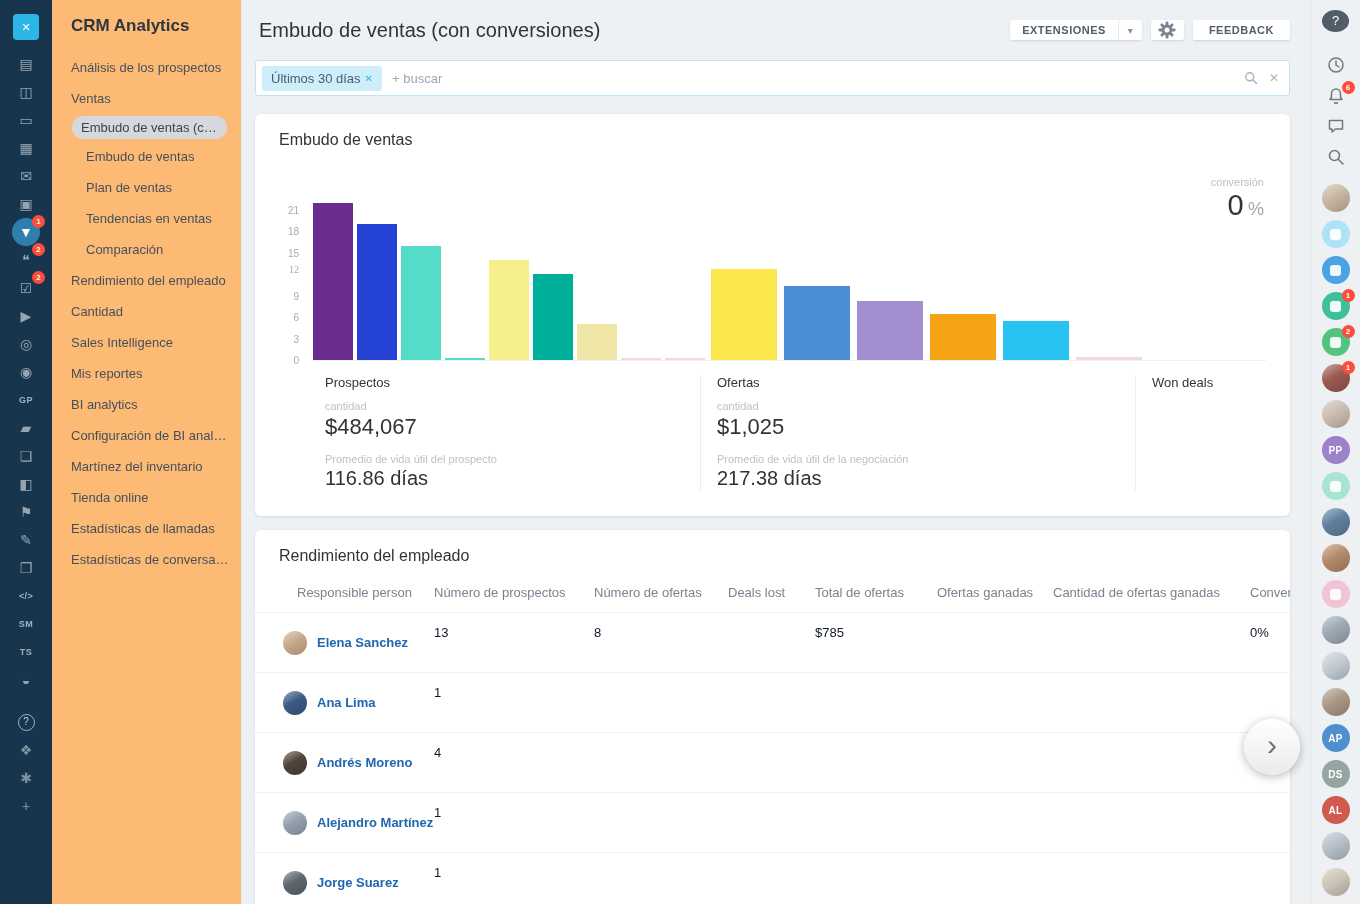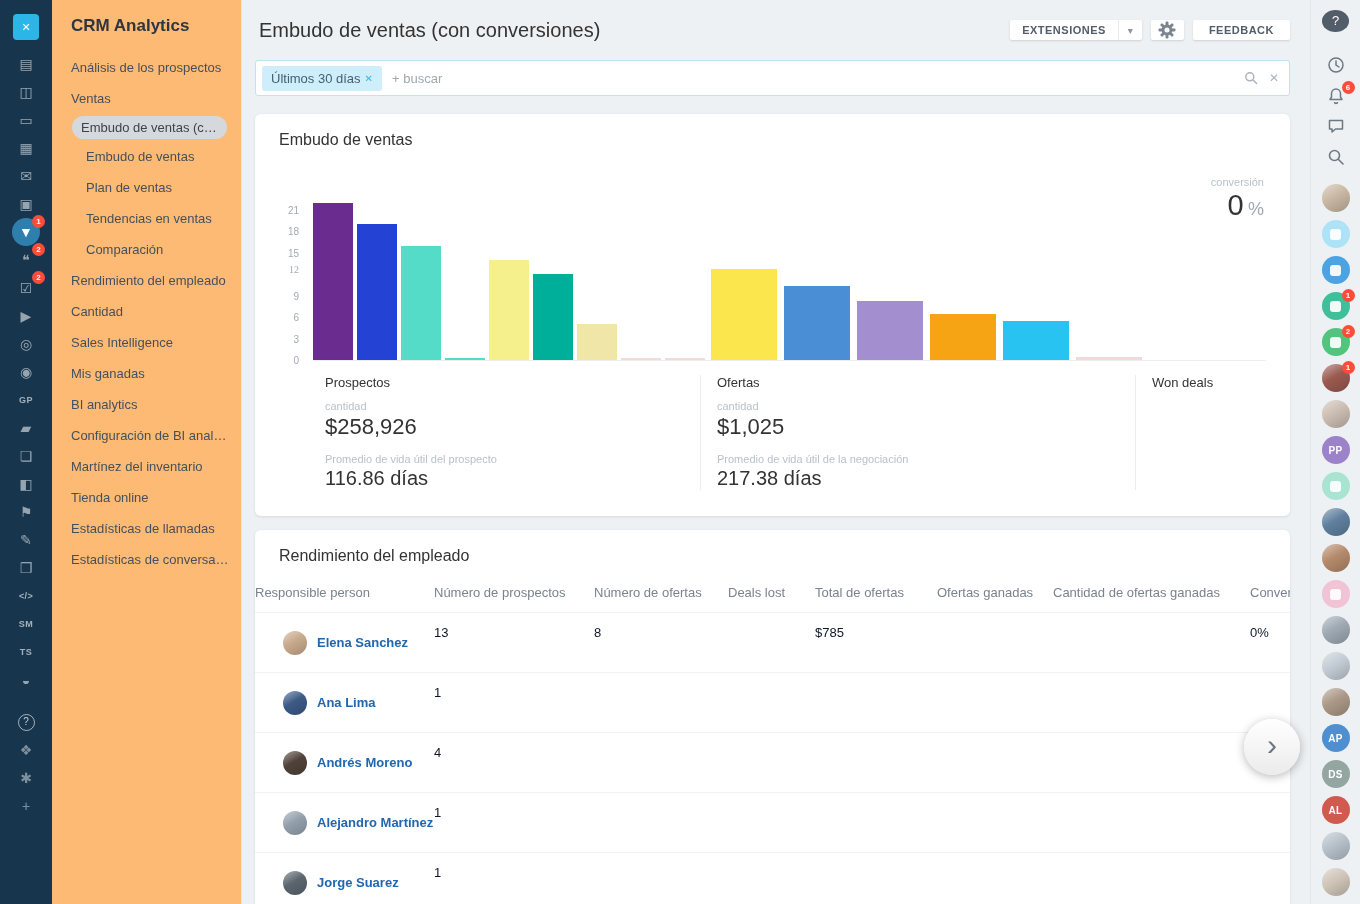--- a/index.html
+++ b/index.html
@@ -80,21 +80,21 @@
   .stat-col.c1 { padding-left:70px; }
   .stat-col.c2, .stat-col.c3 { border-left:1px solid #e9edf0; padding-left:16px; }
   .stat-title { font-size:13px; color:#333; font-weight:500; margin-bottom:10px; }
   .stat-label { font-size:11px; color:#b9c1c9; margin-bottom:2px; }
   .stat-value { font-size:22px; color:#333; margin-bottom:13px; }
   .stat-value.v2 { font-size:20px; margin-bottom:0; }
 
   
   .emp-table { width:100%; border-collapse:collapse; table-layout:fixed; margin-top:10px; }
   .emp-table th { text-align:left; font-weight:400; font-size:13px; color:#79838e; padding:6px 6px 12px 0; white-space:nowrap; }
-  .emp-table th.first { }
+  .emp-table th.first { padding-left:42px; }
   .emp-table tbody tr { border-top:1px solid #f0f2f4; height:60px; }
   .val-cell { vertical-align:top; padding:12px 6px 0 0; font-size:13px; color:#0f172a; white-space:nowrap; }
   .name-cell { vertical-align:middle; }
   .name-box { display:flex; align-items:center; gap:10px; padding-left:28px; }
   .t-avatar { width:24px; height:24px; border-radius:50%; flex-shrink:0;
     background-image:linear-gradient(150deg, rgba(255,255,255,.5), rgba(255,255,255,0) 45%, rgba(0,0,0,.18)); }
   .t-name { font-size:13px; font-weight:700; color:#2067b0; text-decoration:none; white-space:nowrap; cursor:pointer; }
 
   .scroll-chevron { position:absolute; top:719px; right:10px; width:56px; height:56px; border-radius:50%;
     background:linear-gradient(#ffffff,#ebebeb); box-shadow:0 2px 10px rgba(0,0,0,.28); display:flex; align-items:center;
@@ -220,21 +220,21 @@
         <div class="menu-item">Análisis de los prospectos</div>
         <div class="menu-item">Ventas</div>
         <div class="menu-item selected">Embudo de ventas (co...</div>
         <div class="menu-item indent">Embudo de ventas</div>
         <div class="menu-item indent">Plan de ventas</div>
         <div class="menu-item indent">Tendencias en ventas</div>
         <div class="menu-item indent">Comparación</div>
         <div class="menu-item">Rendimiento del empleado</div>
         <div class="menu-item">Cantidad</div>
         <div class="menu-item">Sales Intelligence</div>
-        <div class="menu-item">Mis ganadas</div>
+        <div class="menu-item">Mis reportes</div>
         <div class="menu-item">BI analytics</div>
         <div class="menu-item">Configuración de BI analy...</div>
         <div class="menu-item">Martínez del inventario</div>
         <div class="menu-item">Tienda online</div>
         <div class="menu-item">Estadísticas de llamadas</div>
         <div class="menu-item">Estadísticas de conversac...</div>
       </div>
   </div>
 
   <div class="main">
@@ -321,21 +321,21 @@
         <div>
           <span class="conv-num">0</span>
           <span class="conv-pct">%</span>
         </div>
       </div>
 
       <div class="stats">
         <div class="stat-col c1">
           <div class="stat-title">Prospectos</div>
           <div class="stat-label">cantidad</div>
-          <div class="stat-value">$258,926</div>
+          <div class="stat-value">$484,067</div>
           <div class="stat-label">Promedio de vida útil del prospecto</div>
           <div class="stat-value v2">116.86 días</div>
         </div>
         <div class="stat-col c2">
           <div class="stat-title">Ofertas</div>
           <div class="stat-label">cantidad</div>
           <div class="stat-value">$1,025</div>
           <div class="stat-label">Promedio de vida útil de la negociación</div>
           <div class="stat-value v2">217.38 días</div>
         </div>

